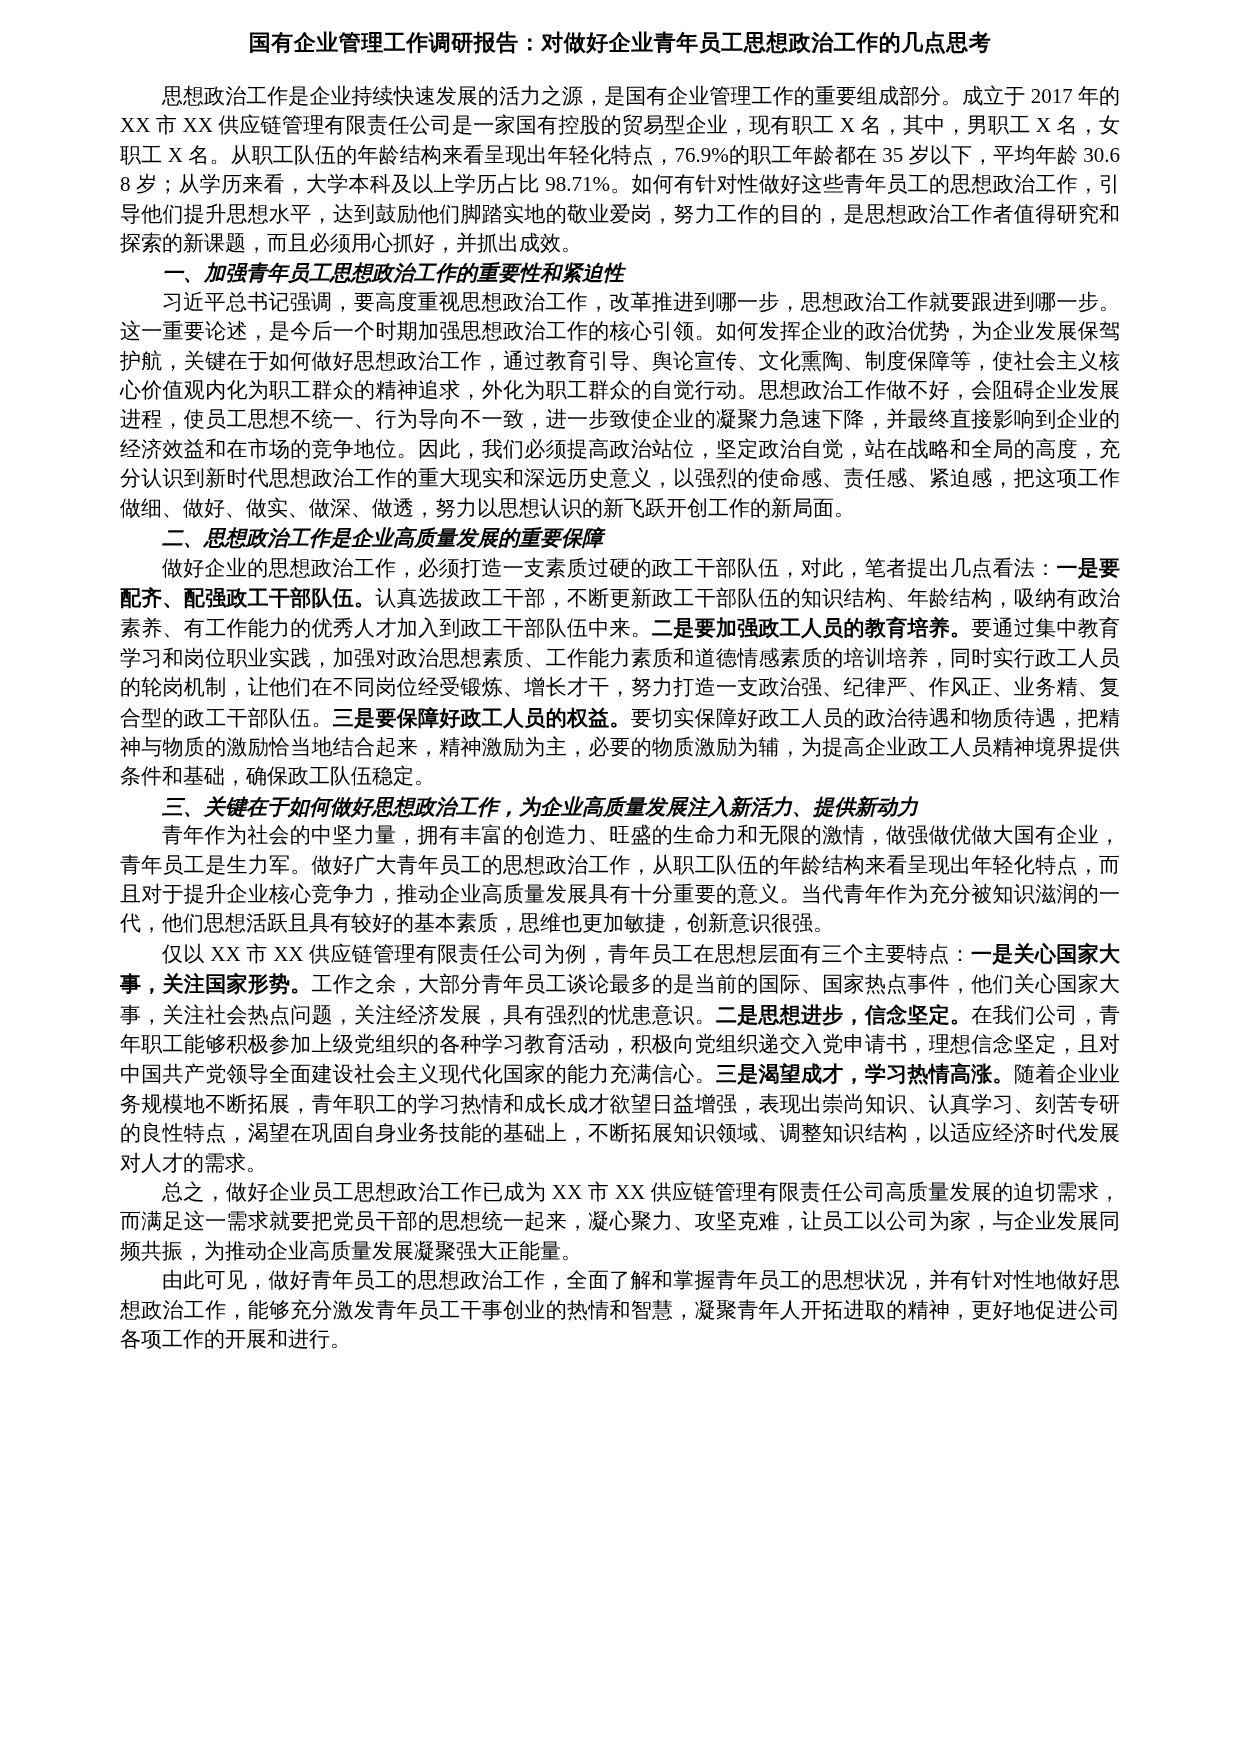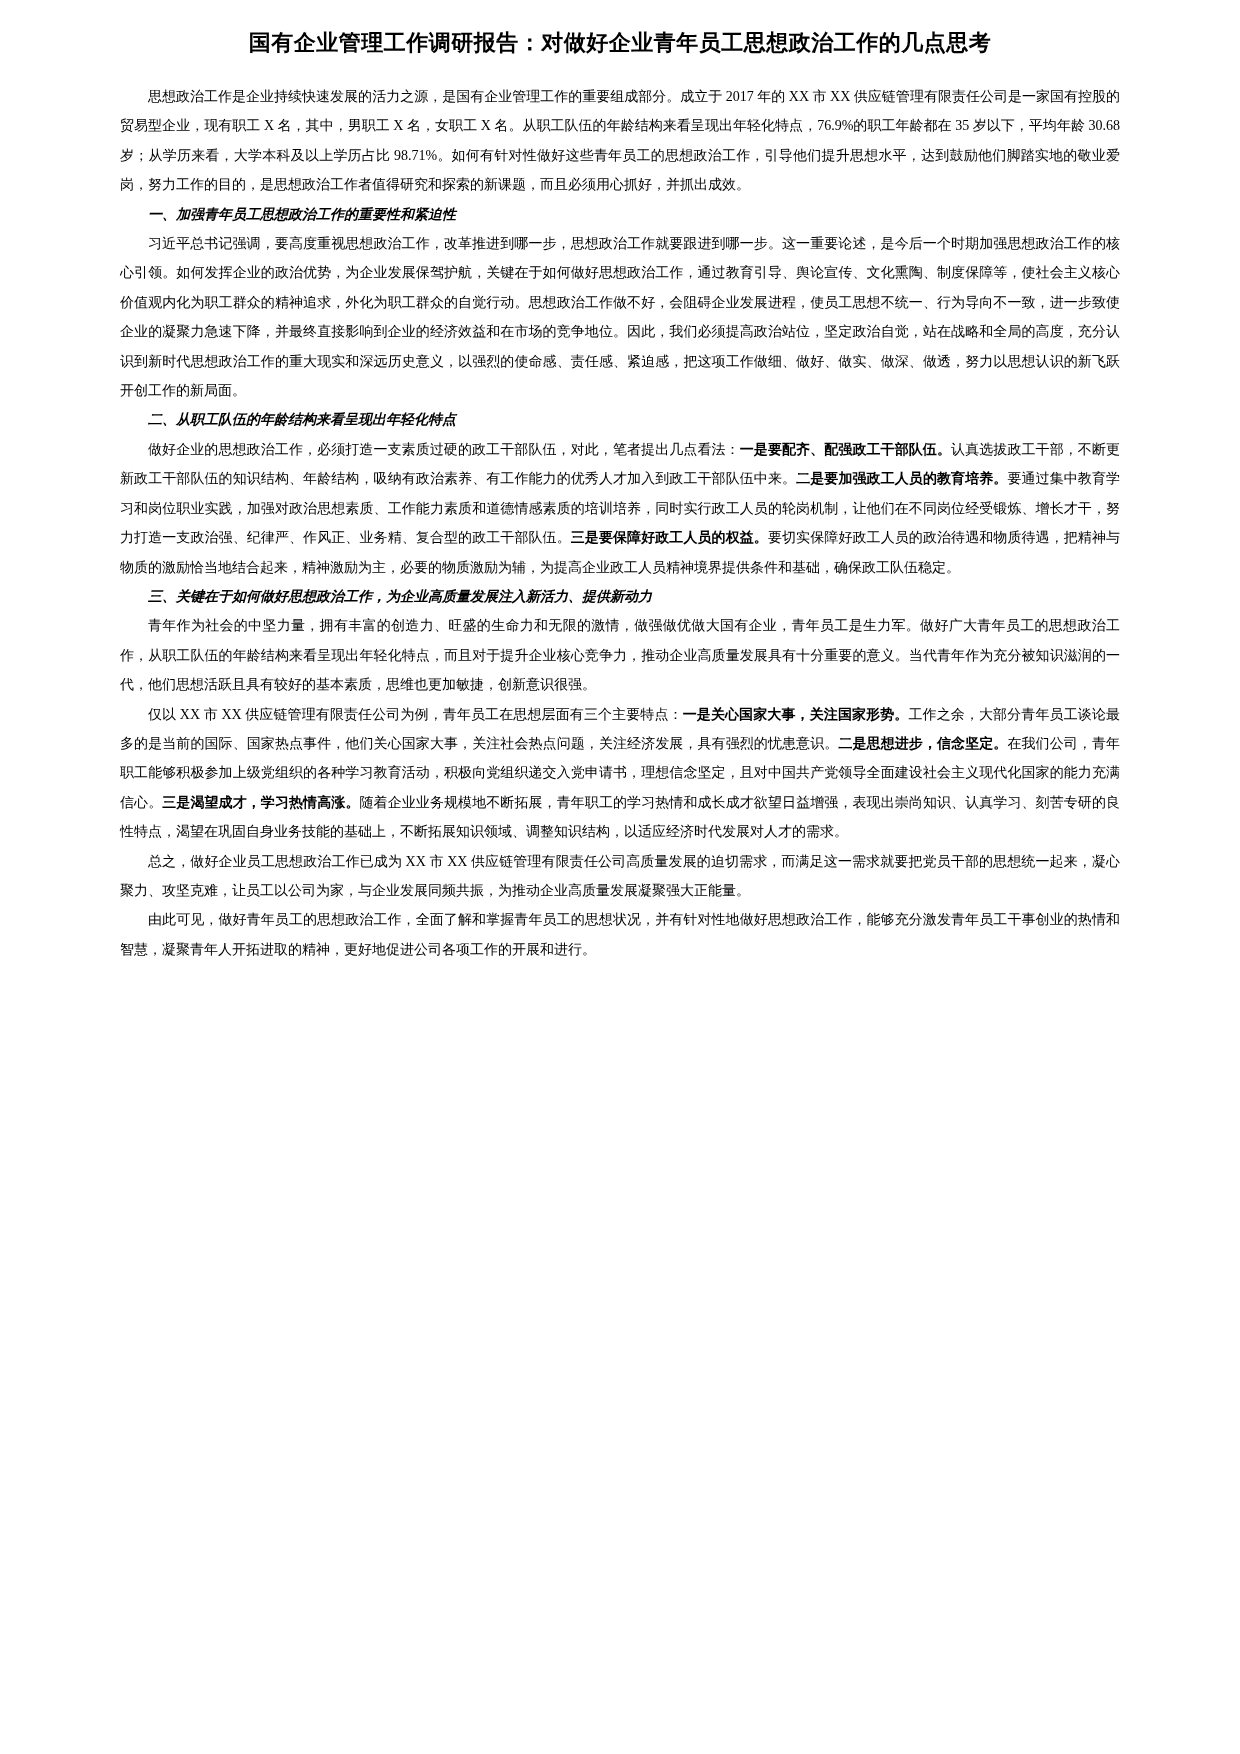--- a/index.html
+++ b/index.html
@@ -18,21 +18,21 @@
   .doc-title {
     font-family: "Liberation Sans", "DejaVu Sans", sans-serif;
     font-weight: bold;
     font-size: 22px;
     line-height: 30px;
     text-align: center;
     margin: 0 0 24px 0;
     letter-spacing: 0.5px;
   }
   .doc-para, .doc-heading {
-    font-size: 14px;
+    font-size: 21px;
     line-height: 29.4px;
     margin: 0;
     text-align: justify;
     text-justify: inter-ideograph;
     text-indent: 2em;
     word-break: break-all;
   }
   .doc-heading {
     font-family: "Liberation Sans", "DejaVu Sans", sans-serif;
     font-weight: bold;
@@ -46,21 +46,21 @@
 </style>
 </head>
 <body>
 
 <div class="page">
   <h1 class="doc-title">国有企业管理工作调研报告：对做好企业青年员工思想政治工作的几点思考</h1>
   <div>
       <p class="doc-para"><span>思想政治工作是企业持续快速发展的活力之源，是国有企业管理工作的重要组成部分。成立于 2017 年的 XX 市 XX 供应链管理有限责任公司是一家国有控股的贸易型企业，现有职工 X 名，其中，男职工 X 名，女职工 X 名。从职工队伍的年龄结构来看呈现出年轻化特点，76.9%的职工年龄都在 35 岁以下，平均年龄 30.68 岁；从学历来看，大学本科及以上学历占比 98.71%。如何有针对性做好这些青年员工的思想政治工作，引导他们提升思想水平，达到鼓励他们脚踏实地的敬业爱岗，努力工作的目的，是思想政治工作者值得研究和探索的新课题，而且必须用心抓好，并抓出成效。</span></p>
       <p class="doc-heading"><b>一、加强青年员工思想政治工作的重要性和紧迫性</b></p>
       <p class="doc-para"><span>习近平总书记强调，要高度重视思想政治工作，改革推进到哪一步，思想政治工作就要跟进到哪一步。这一重要论述，是今后一个时期加强思想政治工作的核心引领。如何发挥企业的政治优势，为企业发展保驾护航，关键在于如何做好思想政治工作，通过教育引导、舆论宣传、文化熏陶、制度保障等，使社会主义核心价值观内化为职工群众的精神追求，外化为职工群众的自觉行动。思想政治工作做不好，会阻碍企业发展进程，使员工思想不统一、行为导向不一致，进一步致使企业的凝聚力急速下降，并最终直接影响到企业的经济效益和在市场的竞争地位。因此，我们必须提高政治站位，坚定政治自觉，站在战略和全局的高度，充分认识到新时代思想政治工作的重大现实和深远历史意义，以强烈的使命感、责任感、紧迫感，把这项工作做细、做好、做实、做深、做透，努力以思想认识的新飞跃开创工作的新局面。</span></p>
-      <p class="doc-heading"><b>二、从职工队伍的年龄结构来看呈现出年轻化特点</b></p>
+      <p class="doc-heading"><b>二、思想政治工作是企业高质量发展的重要保障</b></p>
       <p class="doc-para"><span>做好企业的思想政治工作，必须打造一支素质过硬的政工干部队伍，对此，笔者提出几点看法：</span><b>一是要配齐、配强政工干部队伍。</b><span>认真选拔政工干部，不断更新政工干部队伍的知识结构、年龄结构，吸纳有政治素养、有工作能力的优秀人才加入到政工干部队伍中来。</span><b>二是要加强政工人员的教育培养。</b><span>要通过集中教育学习和岗位职业实践，加强对政治思想素质、工作能力素质和道德情感素质的培训培养，同时实行政工人员的轮岗机制，让他们在不同岗位经受锻炼、增长才干，努力打造一支政治强、纪律严、作风正、业务精、复合型的政工干部队伍。</span><b>三是要保障好政工人员的权益。</b><span>要切实保障好政工人员的政治待遇和物质待遇，把精神与物质的激励恰当地结合起来，精神激励为主，必要的物质激励为辅，为提高企业政工人员精神境界提供条件和基础，确保政工队伍稳定。</span></p>
       <p class="doc-heading"><b>三、关键在于如何做好思想政治工作，为企业高质量发展注入新活力、提供新动力</b></p>
       <p class="doc-para"><span>青年作为社会的中坚力量，拥有丰富的创造力、旺盛的生命力和无限的激情，做强做优做大国有企业，青年员工是生力军。做好广大青年员工的思想政治工作，从职工队伍的年龄结构来看呈现出年轻化特点，而且对于提升企业核心竞争力，推动企业高质量发展具有十分重要的意义。当代青年作为充分被知识滋润的一代，他们思想活跃且具有较好的基本素质，思维也更加敏捷，创新意识很强。</span></p>
       <p class="doc-para"><span>仅以 XX 市 XX 供应链管理有限责任公司为例，青年员工在思想层面有三个主要特点：</span><b>一是关心国家大事，关注国家形势。</b><span>工作之余，大部分青年员工谈论最多的是当前的国际、国家热点事件，他们关心国家大事，关注社会热点问题，关注经济发展，具有强烈的忧患意识。</span><b>二是思想进步，信念坚定。</b><span>在我们公司，青年职工能够积极参加上级党组织的各种学习教育活动，积极向党组织递交入党申请书，理想信念坚定，且对中国共产党领导全面建设社会主义现代化国家的能力充满信心。</span><b>三是渴望成才，学习热情高涨。</b><span>随着企业业务规模地不断拓展，青年职工的学习热情和成长成才欲望日益增强，表现出崇尚知识、认真学习、刻苦专研的良性特点，渴望在巩固自身业务技能的基础上，不断拓展知识领域、调整知识结构，以适应经济时代发展对人才的需求。</span></p>
       <p class="doc-para"><span>总之，做好企业员工思想政治工作已成为 XX 市 XX 供应链管理有限责任公司高质量发展的迫切需求，而满足这一需求就要把党员干部的思想统一起来，凝心聚力、攻坚克难，让员工以公司为家，与企业发展同频共振，为推动企业高质量发展凝聚强大正能量。</span></p>
       <p class="doc-para"><span>由此可见，做好青年员工的思想政治工作，全面了解和掌握青年员工的思想状况，并有针对性地做好思想政治工作，能够充分激发青年员工干事创业的热情和智慧，凝聚青年人开拓进取的精神，更好地促进公司各项工作的开展和进行。</span></p>
     </div>
 </div>
 
 </body></html>

